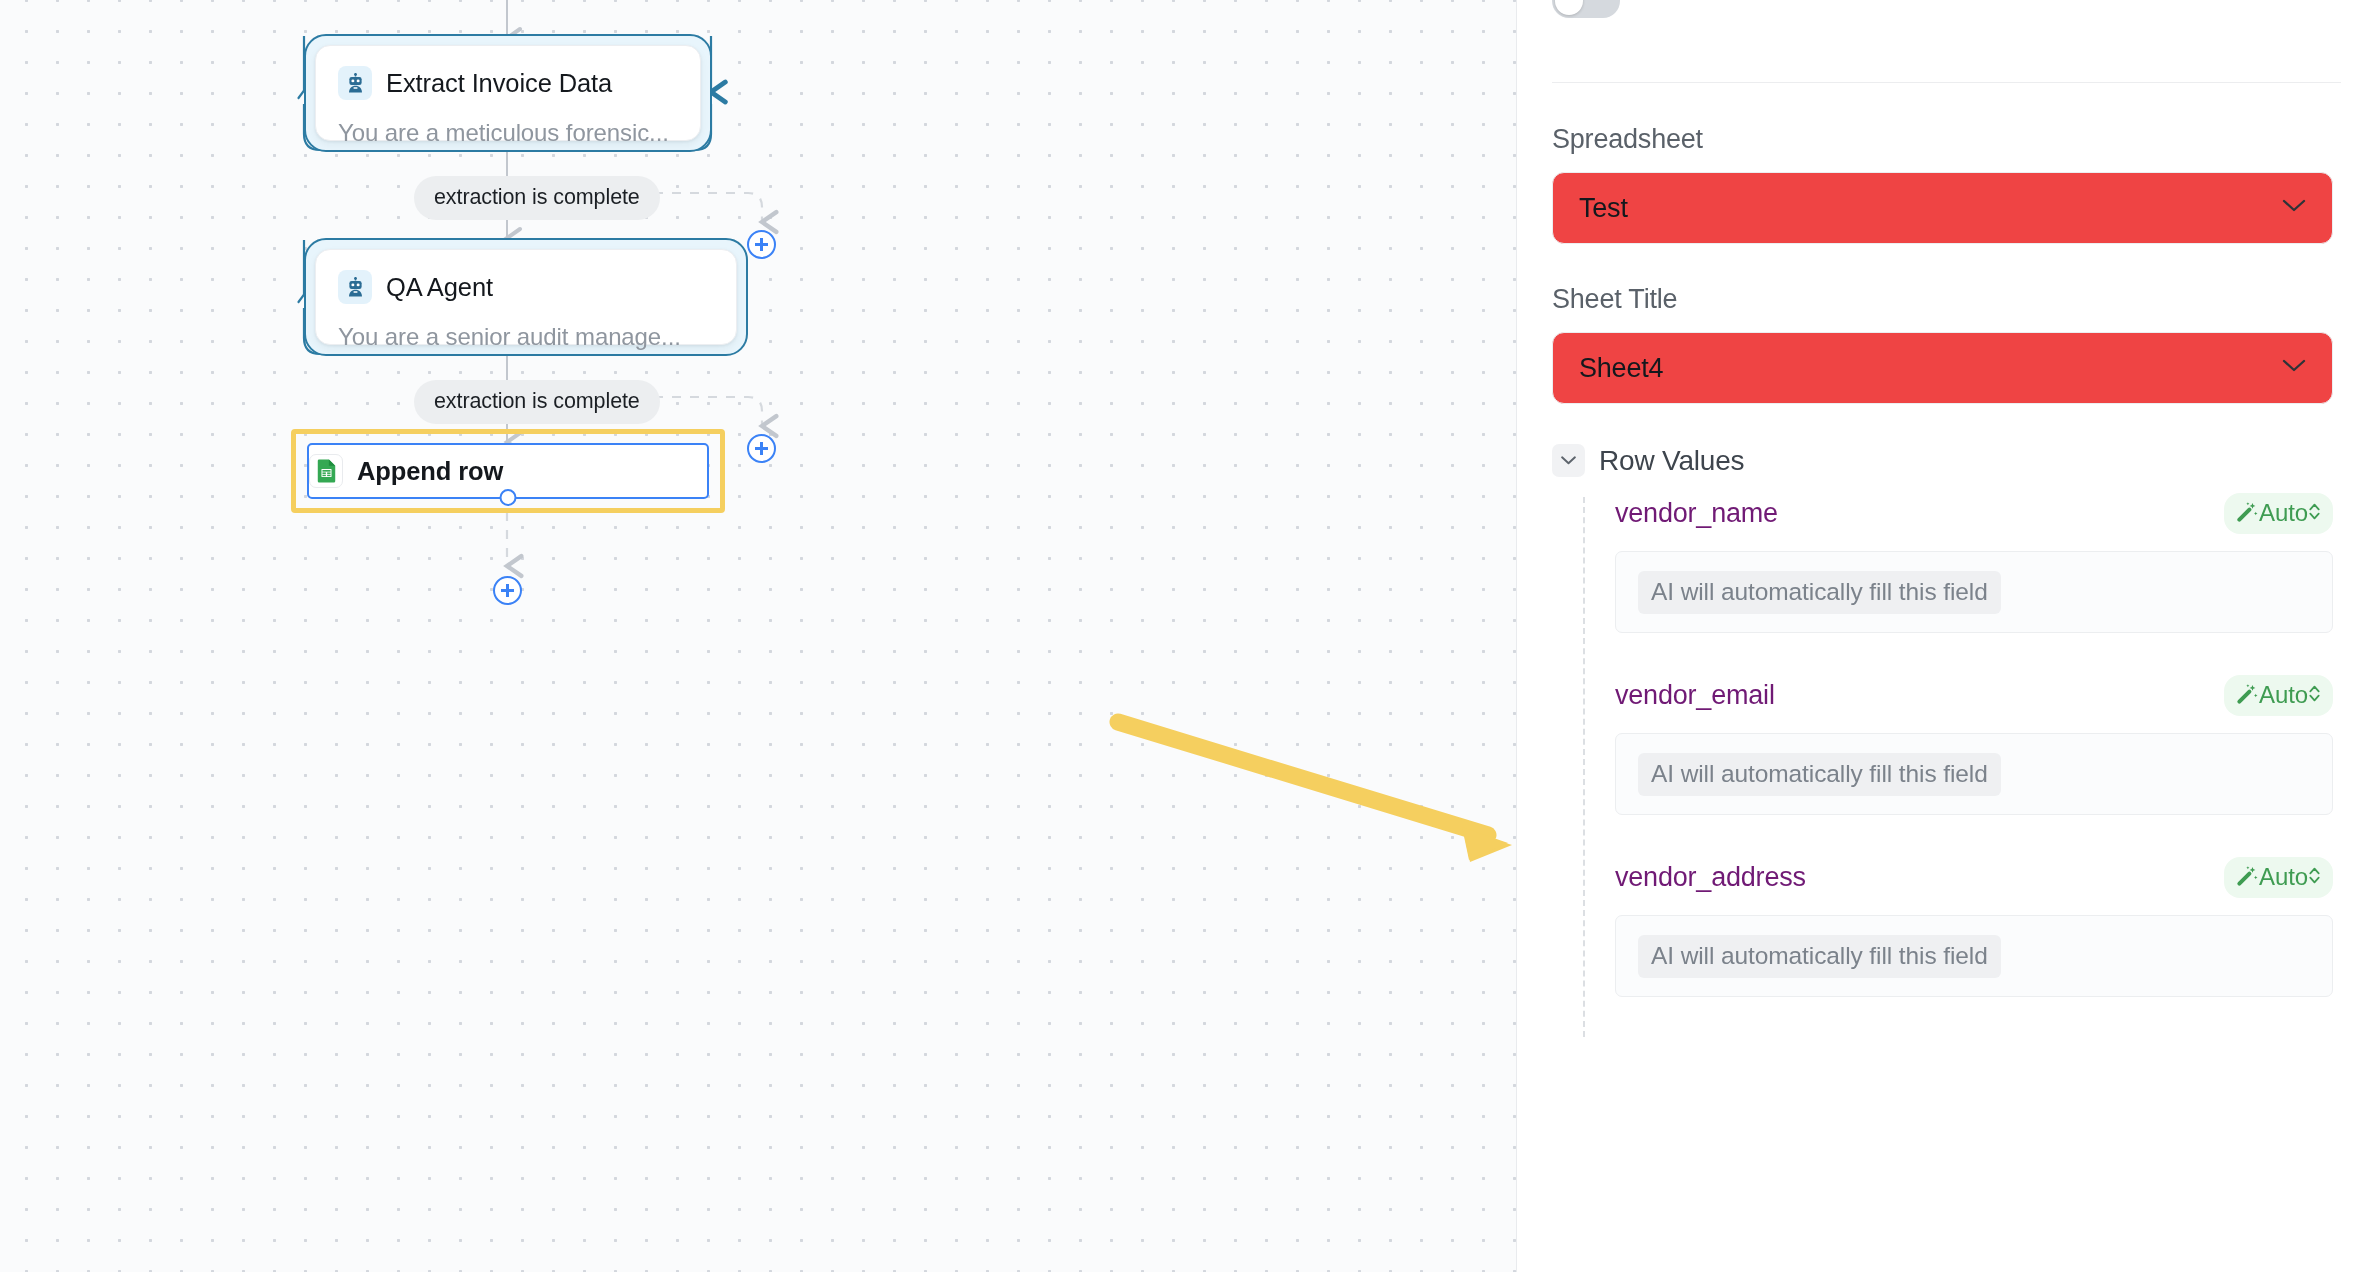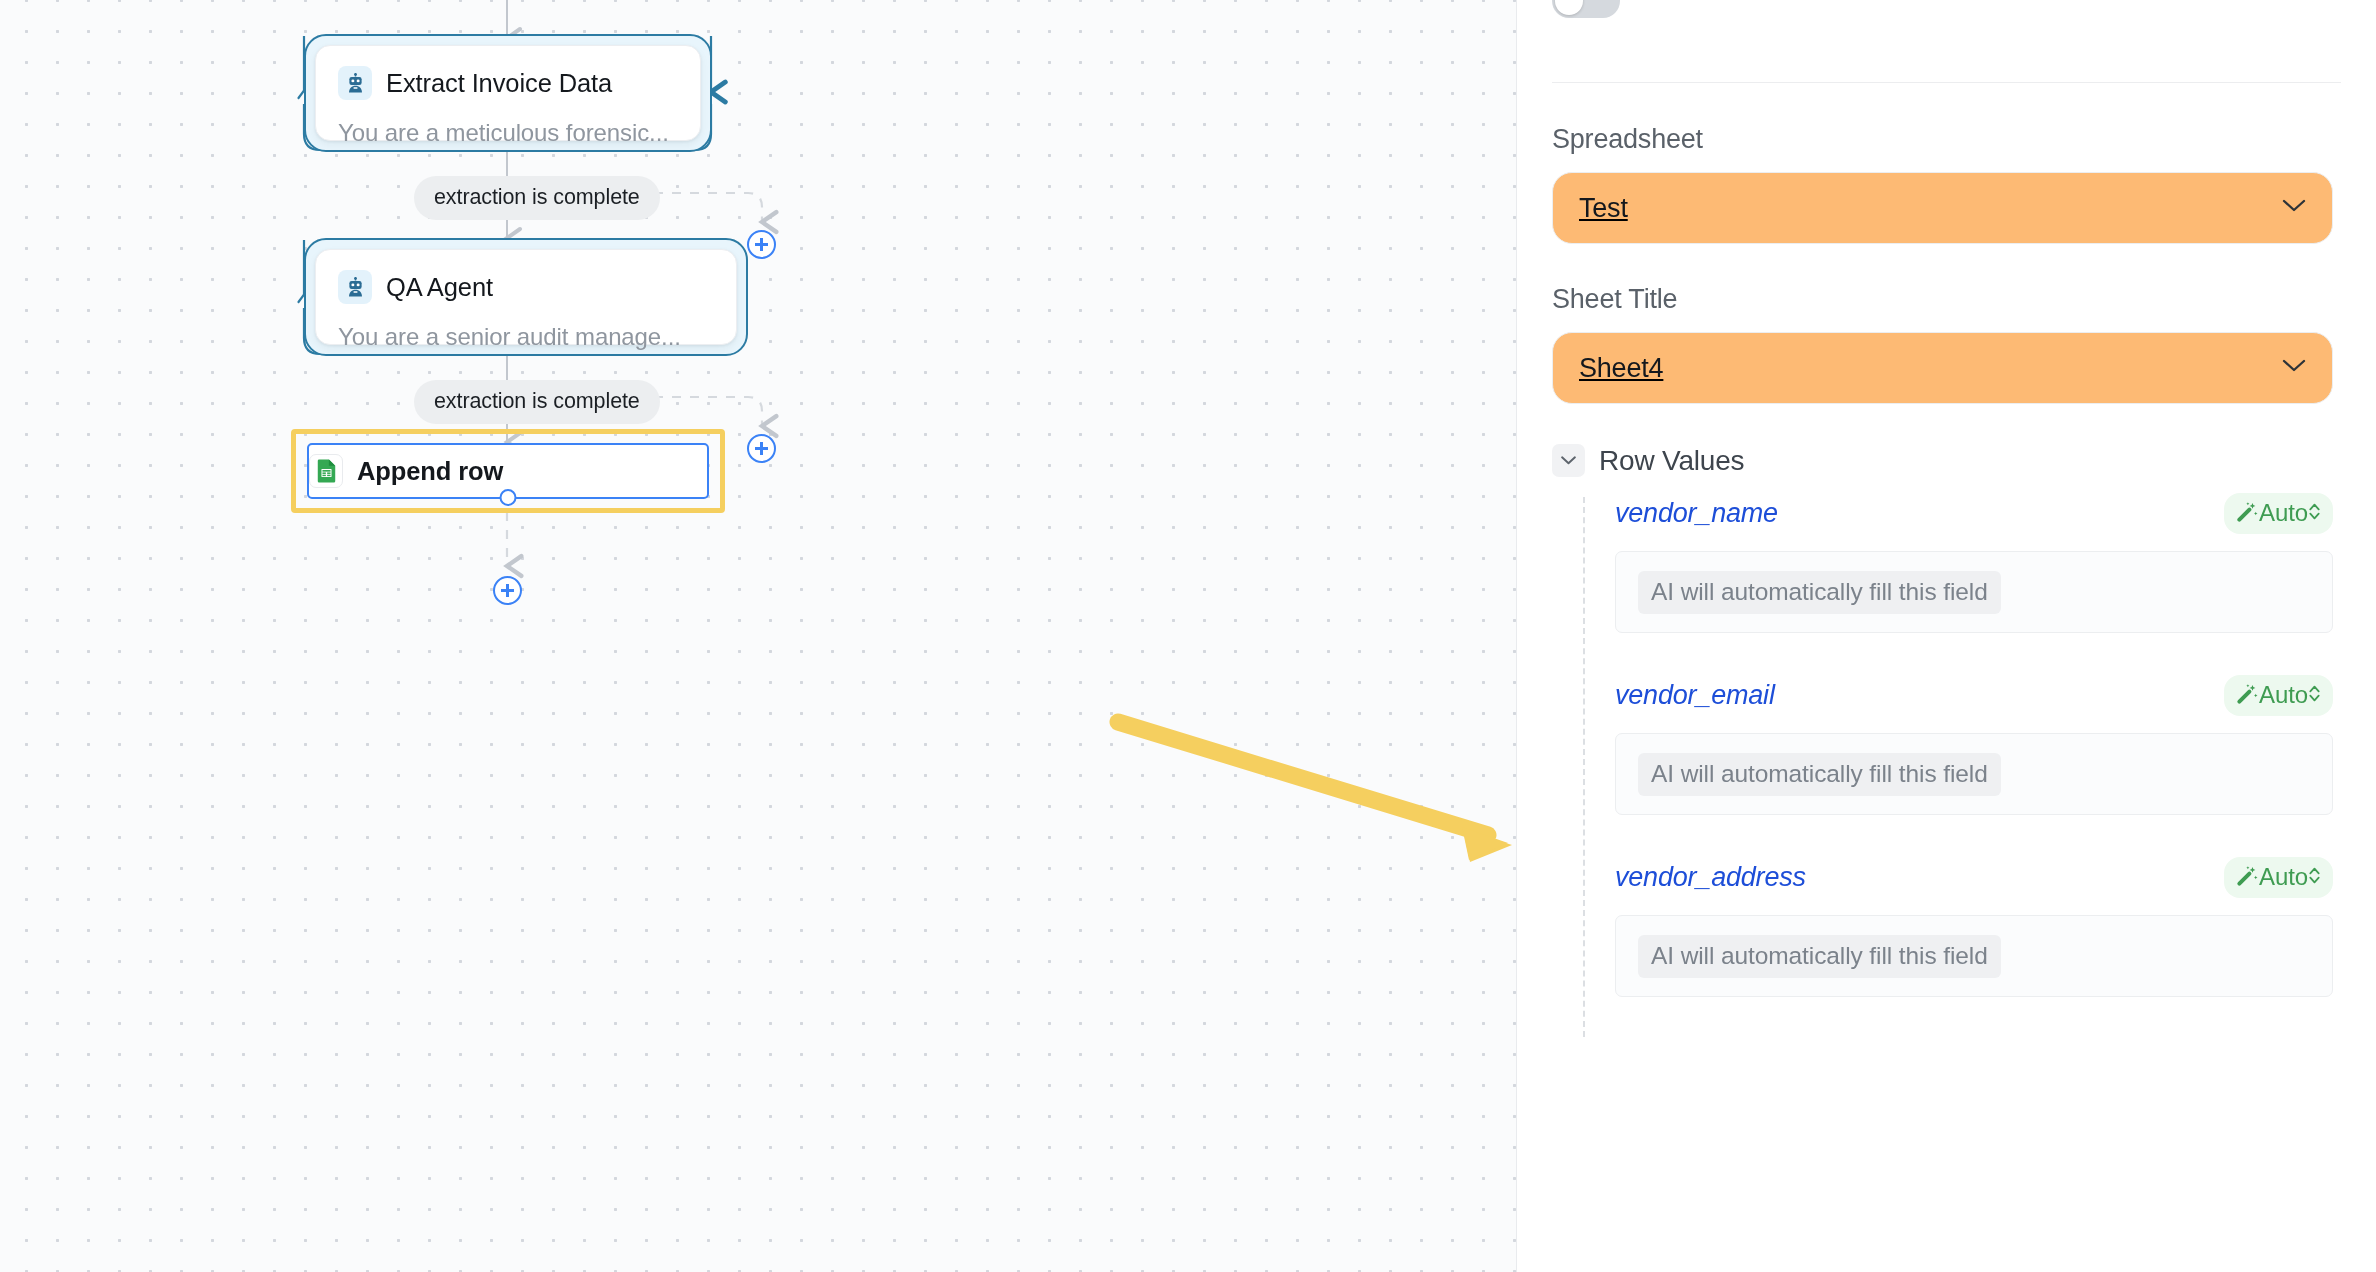--- a/index.html
+++ b/index.html
@@ -190,26 +190,25 @@
   .field-group { padding: 0 35px; margin-bottom: 40px; }
   .field-label {
     font-size: 27px;
     color: #5a6169;
     margin-bottom: 17px;
     letter-spacing: -0.2px;
   }
   .select-box {
     height: 72px;
     border: 1px solid #eceef0;
-    border-radius: 20px;
-    background: #fdba74;
+    border-radius: 12px;
+    background: #ef4444;
     display: flex;
     align-items: center;
     padding: 0 26px;
-    text-decoration: underline;
   }
   .select-value {
     font-size: 27px;
     color: #14181d;
     flex: 1;
     letter-spacing: -0.2px;
   }
 
   .section-head {
     display: flex;
@@ -246,23 +245,22 @@
 
   .row-item { margin-bottom: 42px; }
   .row-top {
     display: flex;
     align-items: center;
     justify-content: space-between;
     margin-bottom: 17px;
   }
   .row-name {
     font-size: 27px;
-    color: #1d4ed8;
+    color: #701a75;
     letter-spacing: -0.2px;
-    font-style: italic;
   }
   .auto-badge {
     display: flex;
     align-items: center;
     background: #edf9ef;
     border-radius: 16px;
     padding: 6px 12px 7px;
   }
   .auto-text {
     font-size: 24px;

